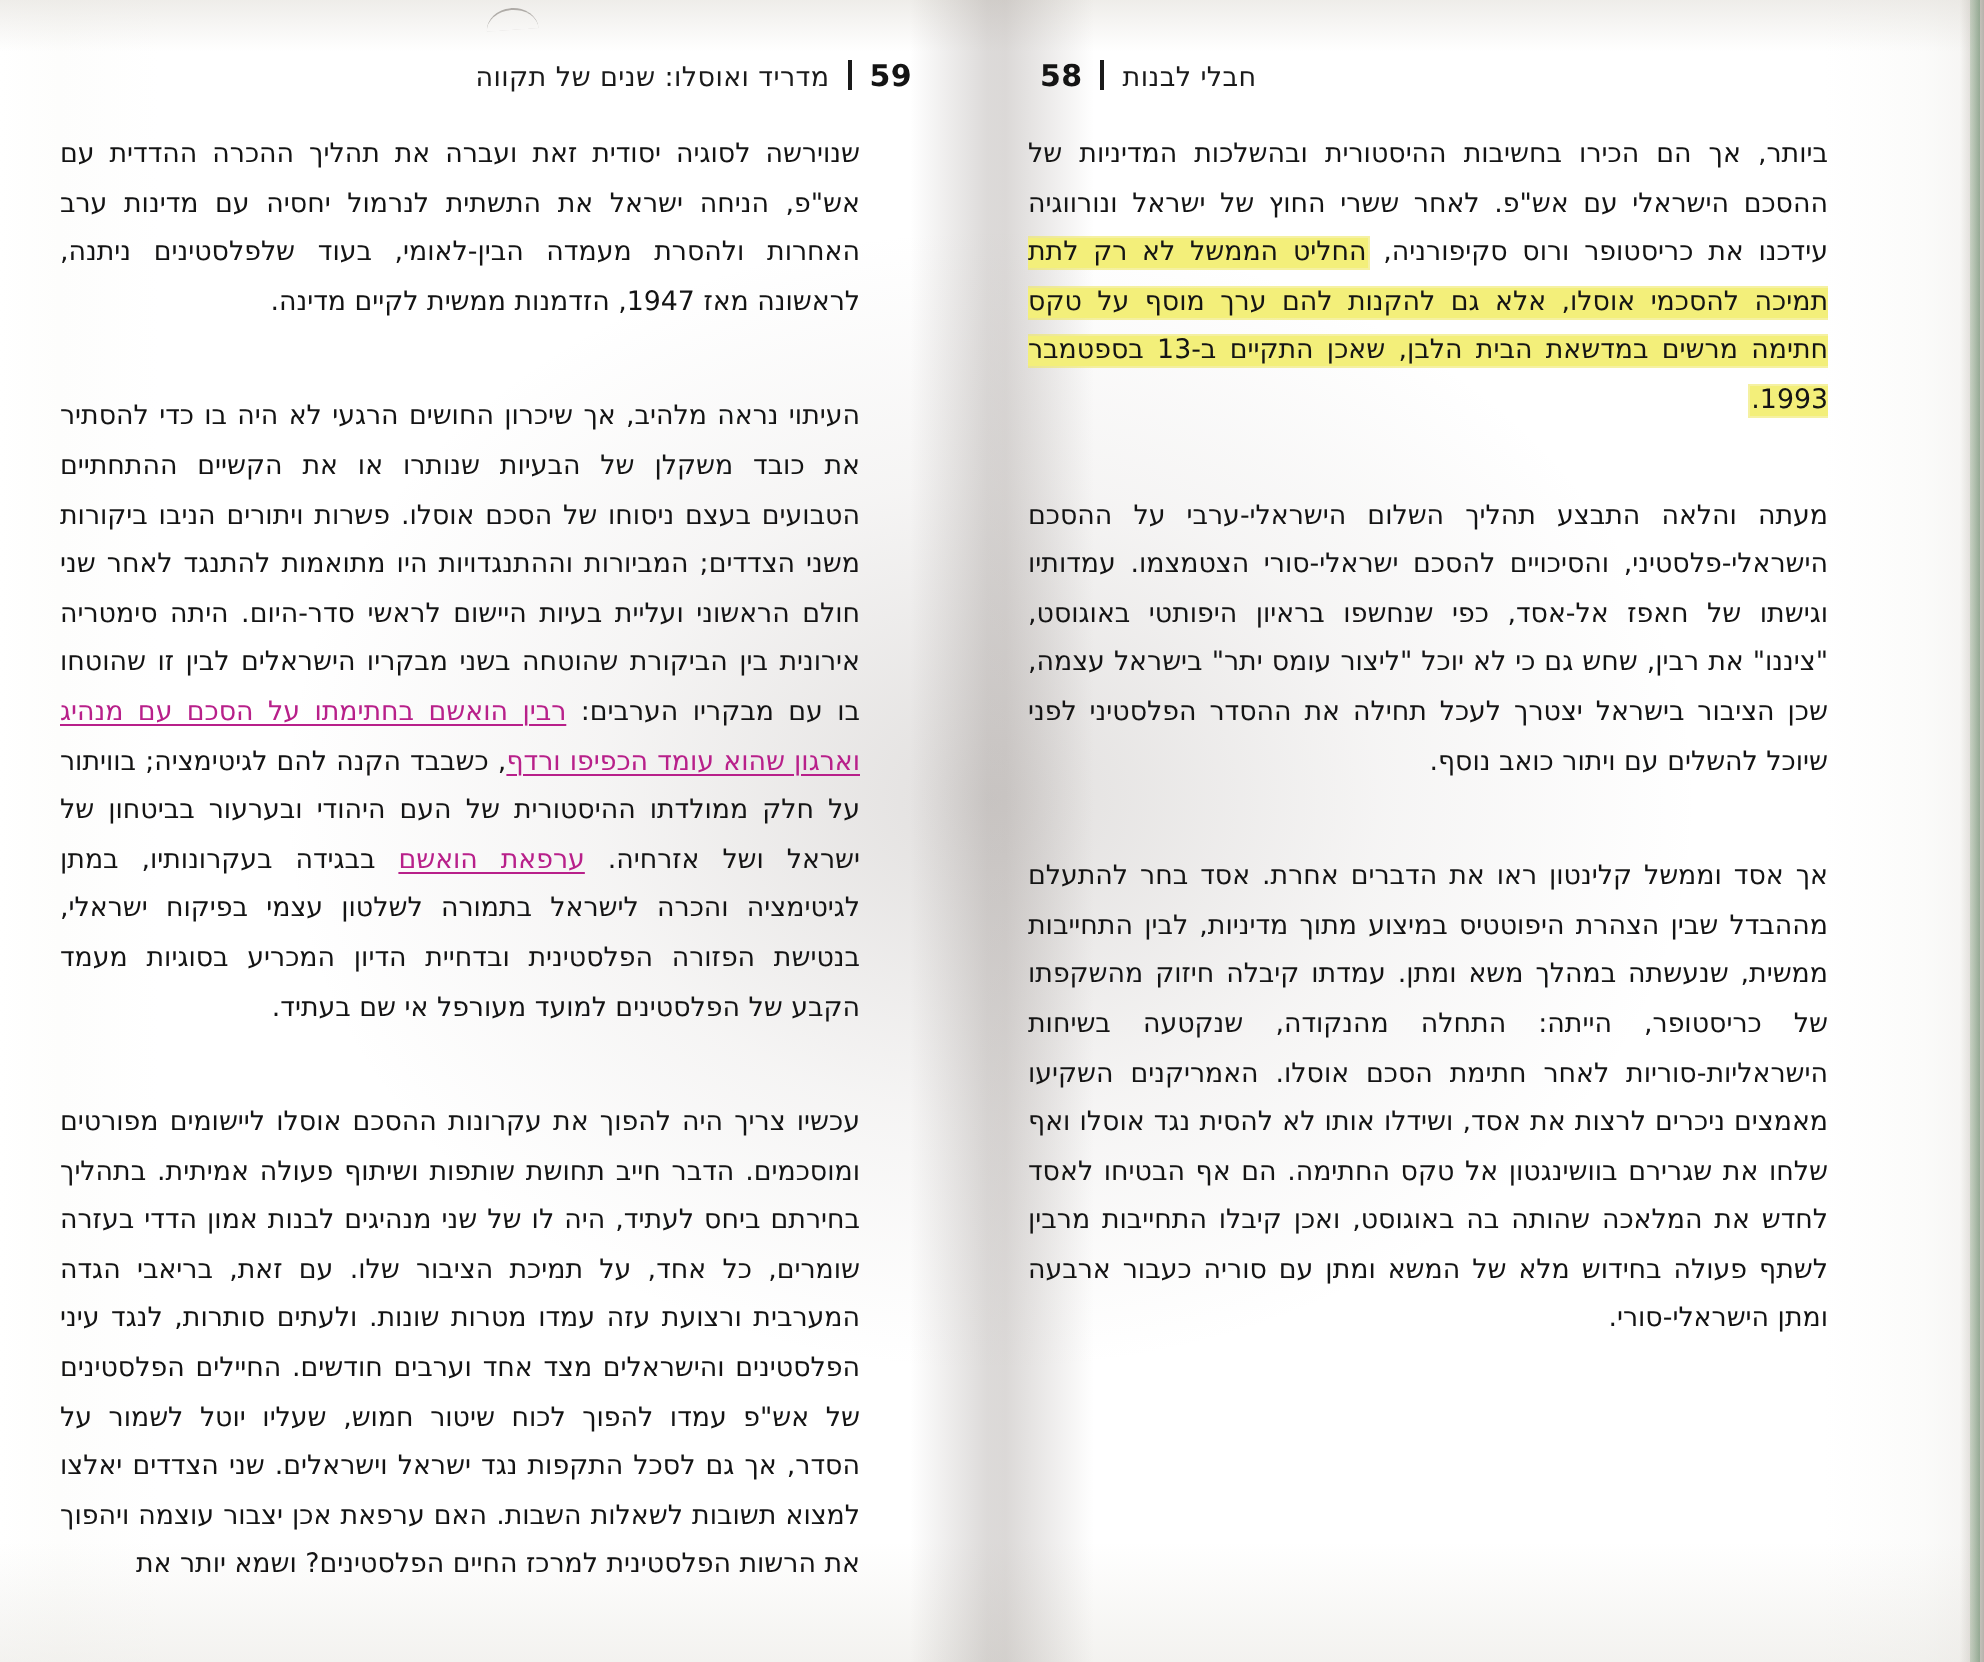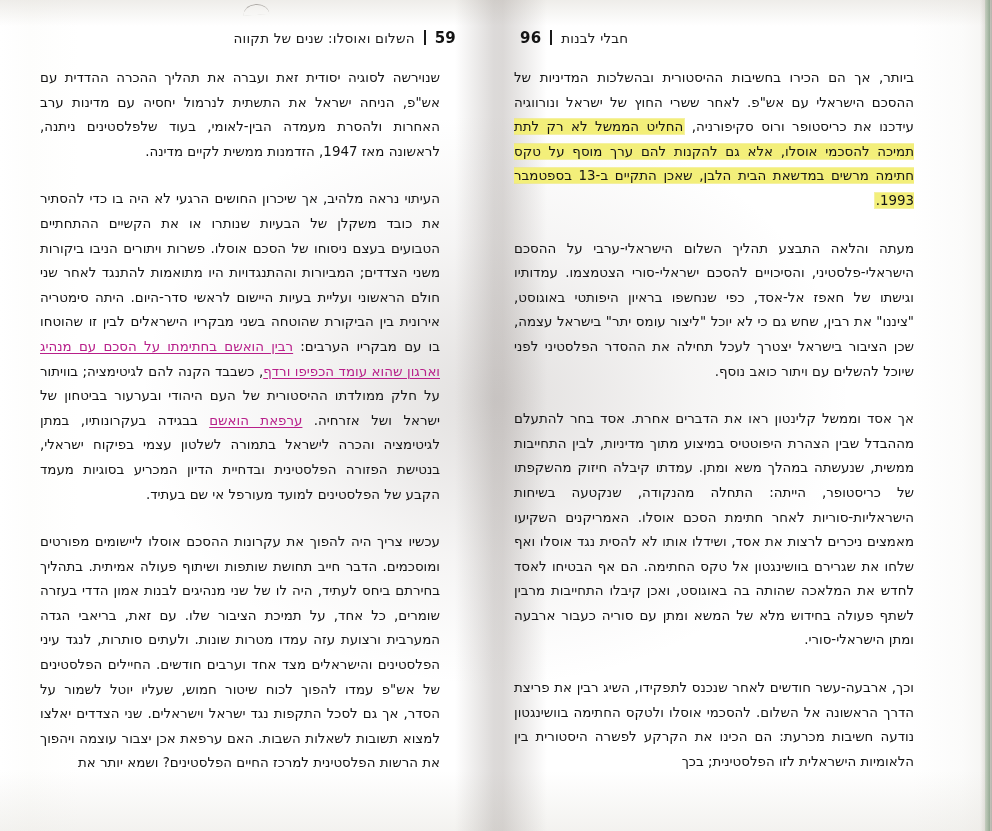--- a/index.html
+++ b/index.html
@@ -108,30 +108,30 @@
     position: absolute;
     top: 66px;
     width: 400px;
     text-align: justify;
     direction: rtl;
     font-size: 13.4px;
     line-height: 24.6px;
     color: #141414;
     font-family: "DejaVu Sans", sans-serif;
   }
-  .page-left .column  { right: 16px; }
+  .page-left .column  { right: 26px; }
   .page-right .column { right: 26px; }
 
   p.para {
     margin: 0 0 0 0;
     text-indent: 0;
     text-align: justify;
   }
   p.para + p.para {
-    margin-top: 23px;
+    margin-top: 33px;
   }
 
   .hl-yellow {
     background: #f3ef7a;
     box-shadow: 0 0 0 1px rgba(238,232,100,0.6);
     padding: 0 1px;
   }
   .hl-pink {
     color: #b8208a;
   }
@@ -149,51 +149,48 @@
   <div class="scan-edge-bottom"></div>
   <div class="gutter-shadow"></div>
   <div class="right-margin-strip"></div>
   <div class="green-edge"></div>
   <div class="stray-mark"></div>
 
   <div class="page page-left">
     <div class="running-head right-page">
       <span class="page-number">59</span>
       <span class="head-rule"></span>
-      <span class="head-title">השלום ואוסלו: שנים של תקווה</span>
+      <span class="head-title">מדריד ואוסלו: שנים של תקווה</span>
     </div>
 
     <div class="column">
       <p class="para">
         <span>שנוירשה לסוגיה יסודית זאת ועברה את תהליך ההכרה ההדדית עם אש"פ, הניחה ישראל את התשתית לנרמול יחסיה עם מדינות ערב האחרות ולהסרת מעמדה הבין-לאומי, בעוד שלפלסטינים ניתנה, לראשונה מאז 1947, הזדמנות ממשית לקיים מדינה.</span>
       </p>
       <p class="para">
         <span>העיתוי נראה מלהיב, אך שיכרון החושים הרגעי לא היה בו כדי להסתיר את כובד משקלן של הבעיות שנותרו או את הקשיים ההתחתיים הטבועים בעצם ניסוחו של הסכם אוסלו. פשרות ויתורים הניבו ביקורות משני הצדדים; המביורות וההתנגדויות היו מתואמות להתנגד לאחר שני חולם הראשוני ועליית בעיות היישום לראשי סדר-היום. היתה סימטריה אירונית בין הביקורת שהוטחה בשני מבקריו הישראלים לבין זו שהוטחו בו עם מבקריו הערבים: </span><span class="hl-pink ul">רבין הואשם בחתימתו על הסכם עם מנהיג וארגון שהוא עומד הכפיפו ורדף</span><span>, כשבבד הקנה להם לגיטימציה; בוויתור על חלק ממולדתו ההיסטורית של העם היהודי ובערעור בביטחון של ישראל ושל אזרחיה. </span><span class="hl-pink ul">ערפאת הואשם</span><span> בבגידה בעקרונותיו, במתן לגיטימציה והכרה לישראל בתמורה לשלטון עצמי בפיקוח ישראלי, בנטישת הפזורה הפלסטינית ובדחיית הדיון המכריע בסוגיות מעמד הקבע של הפלסטינים למועד מעורפל אי שם בעתיד.</span>
       </p>
       <p class="para">
         <span>עכשיו צריך היה להפוך את עקרונות ההסכם אוסלו ליישומים מפורטים ומוסכמים. הדבר חייב תחושת שותפות ושיתוף פעולה אמיתית. בתהליך בחירתם ביחס לעתיד, היה לו של שני מנהיגים לבנות אמון הדדי בעזרה שומרים, כל אחד, על תמיכת הציבור שלו. עם זאת, בריאבי הגדה המערבית ורצועת עזה עמדו מטרות שונות. ולעתים סותרות, לנגד עיני הפלסטינים והישראלים מצד אחד וערבים חודשים. החיילים הפלסטינים של אש"פ עמדו להפוך לכוח שיטור חמוש, שעליו יוטל לשמור על הסדר, אך גם לסכל התקפות נגד ישראל וישראלים. שני הצדדים יאלצו למצוא תשובות לשאלות השבות. האם ערפאת אכן יצבור עוצמה ויהפוך את הרשות הפלסטינית למרכז החיים הפלסטינים? ושמא יותר את</span>
       </p>
     </div>
   </div>
 
   <div class="page page-right">
     <div class="running-head left-page">
       <span class="head-title">חבלי לבנות</span>
       <span class="head-rule"></span>
-      <span class="page-number">96</span>
+      <span class="page-number">58</span>
     </div>
 
     <div class="column">
       <p class="para">
         <span>ביותר, אך הם הכירו בחשיבות ההיסטורית ובהשלכות המדיניות של ההסכם הישראלי עם אש"פ. לאחר ששרי החוץ של ישראל ונורווגיה עידכנו את כריסטופר ורוס סקיפורניה, </span><span class="hl-yellow">החליט הממשל לא רק לתת תמיכה להסכמי אוסלו, אלא גם להקנות להם ערך מוסף על טקס חתימה מרשים במדשאת הבית הלבן, שאכן התקיים ב-13 בספטמבר 1993.</span>
       </p>
       <p class="para">
         <span>מעתה והלאה התבצע תהליך השלום הישראלי-ערבי על ההסכם הישראלי-פלסטיני, והסיכויים להסכם ישראלי-סורי הצטמצמו. עמדותיו וגישתו של חאפז אל-אסד, כפי שנחשפו בראיון היפותטי באוגוסט, "ציננו" את רבין, שחש גם כי לא יוכל "ליצור עומס יתר" בישראל עצמה, שכן הציבור בישראל יצטרך לעכל תחילה את ההסדר הפלסטיני לפני שיוכל להשלים עם ויתור כואב נוסף.</span>
       </p>
       <p class="para">
         <span>אך אסד וממשל קלינטון ראו את הדברים אחרת. אסד בחר להתעלם מההבדל שבין הצהרת היפוטטיס במיצוע מתוך מדיניות, לבין התחייבות ממשית, שנעשתה במהלך משא ומתן. עמדתו קיבלה חיזוק מהשקפתו של כריסטופר, הייתה: התחלה מהנקודה, שנקטעה בשיחות הישראליות-סוריות לאחר חתימת הסכם אוסלו. האמריקנים השקיעו מאמצים ניכרים לרצות את אסד, ושידלו אותו לא להסית נגד אוסלו ואף שלחו את שגרירם בוושינגטון אל טקס החתימה. הם אף הבטיחו לאסד לחדש את המלאכה שהותה בה באוגוסט, ואכן קיבלו התחייבות מרבין לשתף פעולה בחידוש מלא של המשא ומתן עם סוריה כעבור ארבעה ומתן הישראלי-סורי.</span>
       </p>
-      <p class="para">
-        <span>וכך, ארבעה-עשר חודשים לאחר שנכנס לתפקידו, השיג רבין את פריצת הדרך הראשונה אל השלום. להסכמי אוסלו ולטקס החתימה בוושינגטון נודעה חשיבות מכרעת: הם הכינו את הקרקע לפשרה היסטורית בין הלאומיות הישראלית לזו הפלסטינית; בכך</span>
-      </p>
     </div>
   </div>
 </div>
 
 </body></html>

